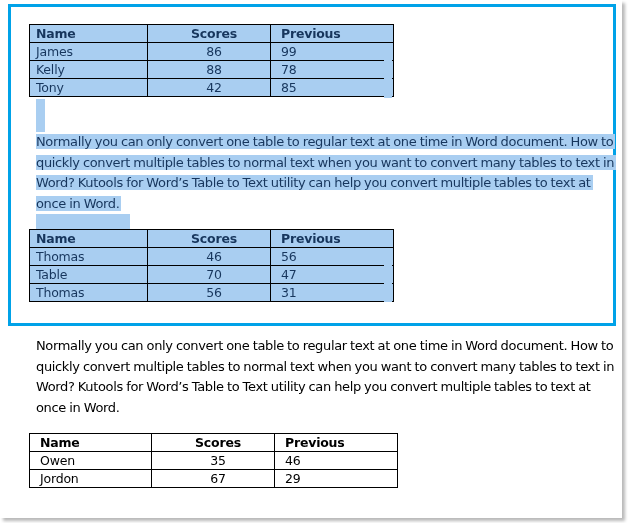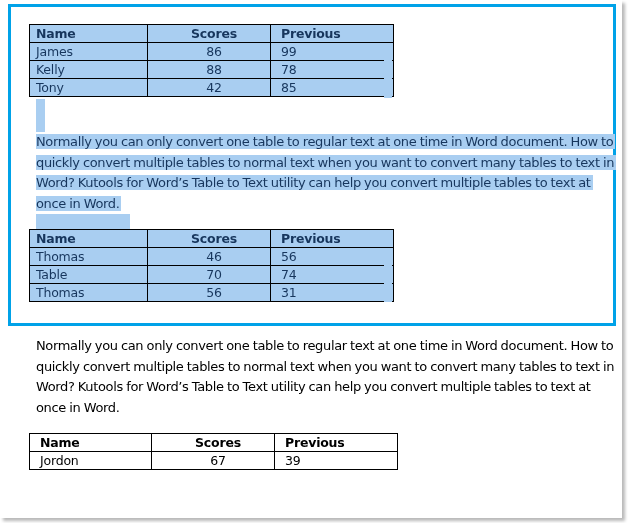--- a/index.html
+++ b/index.html
@@ -96,21 +96,21 @@
       <td class="c3">Previous</td>
     </tr>
     <tr>
       <td class="c1">Thomas</td>
       <td class="c2">46</td>
       <td class="c3">56</td>
     </tr>
     <tr>
       <td class="c1">Table</td>
       <td class="c2">70</td>
-      <td class="c3">74</td>
+      <td class="c3">47</td>
     </tr>
     <tr>
       <td class="c1">Thomas</td>
       <td class="c2">56</td>
       <td class="c3">31</td>
     </tr>
   </tbody>
     </table>
   <div class="rowmark" style="top:230px;"></div>
   <div class="rowmark" style="top:249px;"></div>
@@ -125,20 +125,25 @@
   </div>
 
   <table class="tbl plain" style="top:433px;">
     <tbody>
         <tr class="head">
       <td class="c1">Name</td>
       <td class="c2">Scores</td>
       <td class="c3">Previous</td>
     </tr>
     <tr>
+      <td class="c1">Owen</td>
+      <td class="c2">35</td>
+      <td class="c3">46</td>
+    </tr>
+    <tr>
       <td class="c1">Jordon</td>
       <td class="c2">67</td>
-      <td class="c3">39</td>
+      <td class="c3">29</td>
     </tr>
   </tbody>
     </table>
 
 </div>
 
 </body></html>

